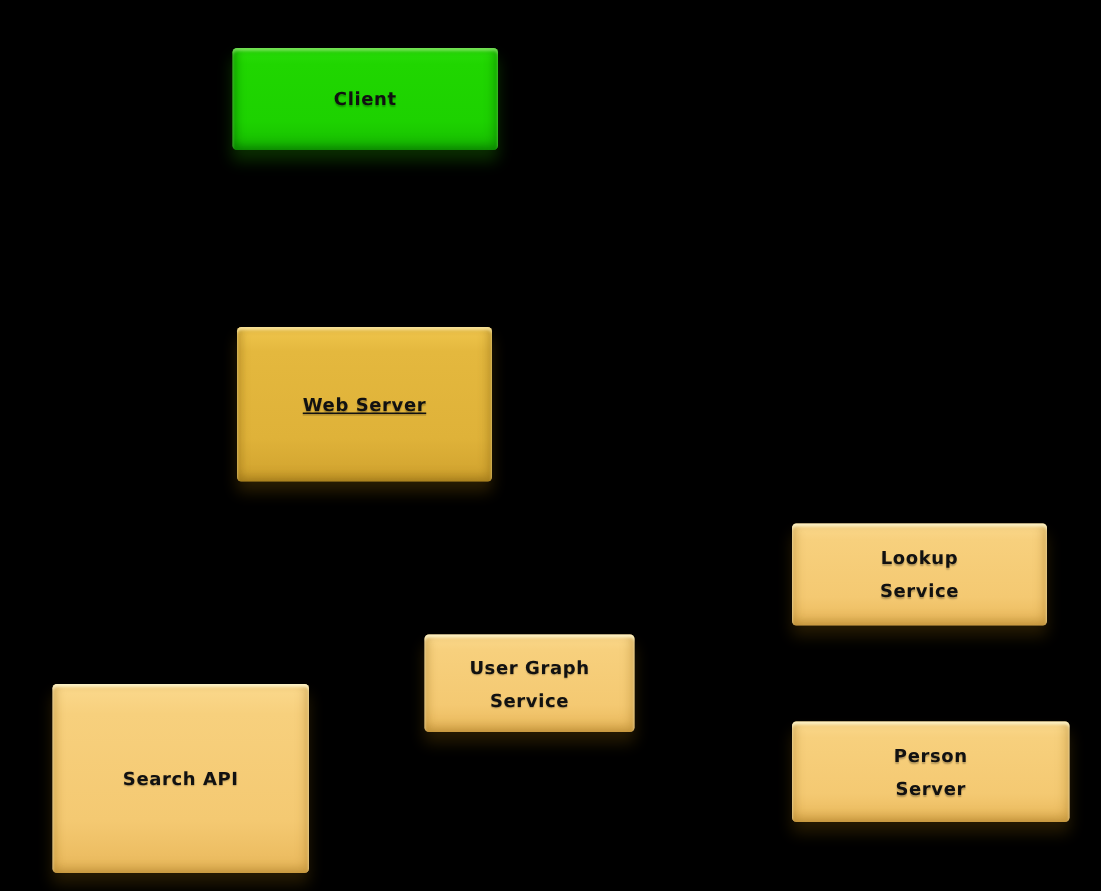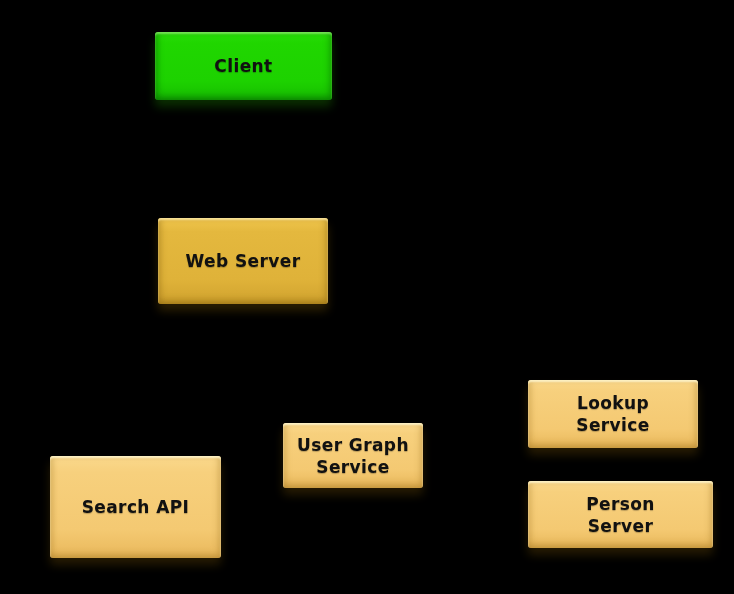--- a/index.html
+++ b/index.html
@@ -16,21 +16,21 @@
     font-family: "DejaVu Sans", sans-serif;
   }
   .node {
     position: absolute;
     display: flex;
     align-items: center;
     justify-content: center;
     text-align: center;
     color: #111111;
     font-weight: bold;
-    font-size: 17px;
+    font-size: 12px;
     line-height: 22px;
     letter-spacing: 0.4px;
     border-radius: 3px;
     box-sizing: border-box;
   }
   .node .label {
     white-space: pre-line;
     text-shadow: 0 1px 1px rgba(0,0,0,0.25);
   }
   
@@ -50,24 +50,24 @@
   }
   .fill-tan {
     background: linear-gradient(180deg, #fbd98d 0%, #f7d07d 16%, #f4c972 72%, #e9b85b 100%);
     box-shadow: 0 7px 10px rgba(70, 50, 5, 0.55),
                 inset 0 2px 2px rgba(255, 246, 205, 0.9),
                 inset -2px -3px 7px rgba(150, 108, 25, 0.4),
                 inset 3px 0 6px rgba(150, 108, 25, 0.25);
   }
   
   #node-client            { left: 155px; top: 32px;  width: 177px; height: 68px;  }
-  #node-web-server        { left: 158px; top: 218px; width: 170px; height: 86px; }
-  #node-search-api        { left: 50px;  top: 456px; width: 171px; height: 102px; text-align: center; }
+  #node-web-server        { left: 158px; top: 218px; width: 170px; height: 103px; text-decoration: underline; }
+  #node-search-api        { left: 35px;  top: 456px; width: 171px; height: 126px; text-align: center; }
   #node-user-graph-service{ left: 283px; top: 423px; width: 140px; height: 65px;  }
-  #node-lookup-service    { left: 528px; top: 380px; width: 170px; height: 68px;  }
+  #node-lookup-service    { left: 528px; top: 349px; width: 170px; height: 68px;  }
   #node-person-server     { left: 528px; top: 481px; width: 185px; height: 67px;  }
 </style>
 </head>
 <body>
 
 <div id="canvas">
 
   <div class="node fill-green" id="node-client">
     <span class="label">Client</span>
   </div>

